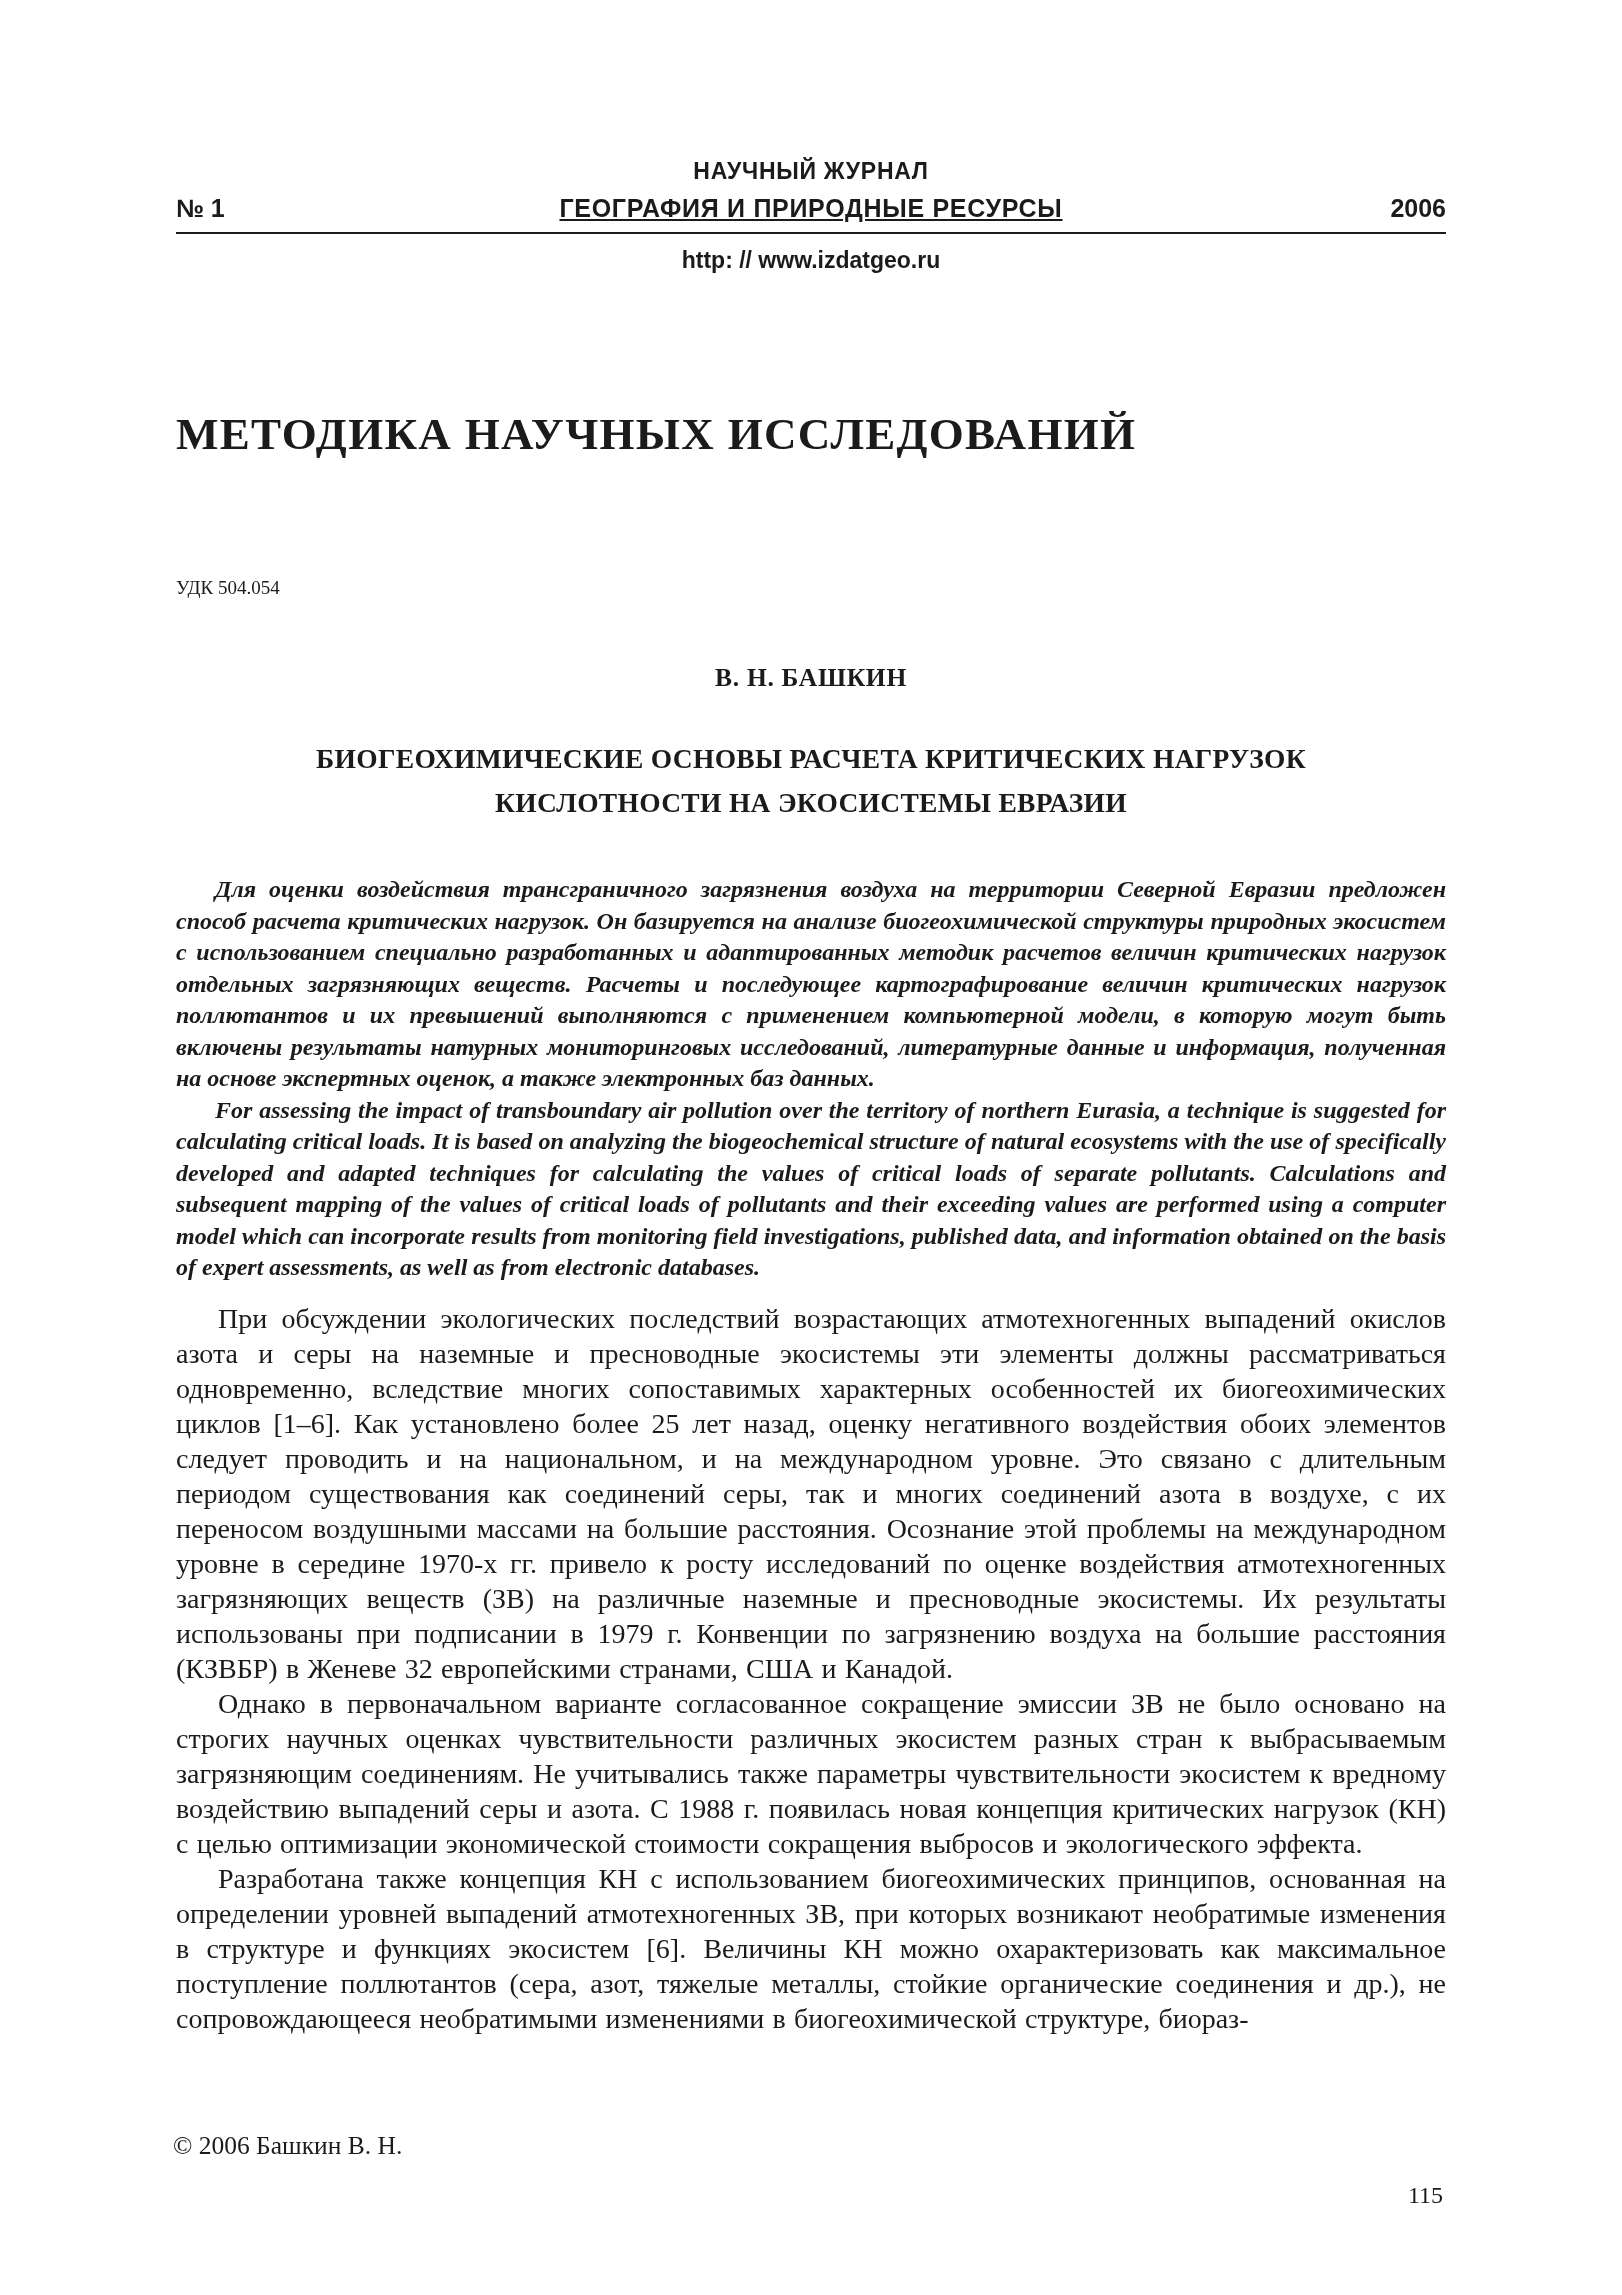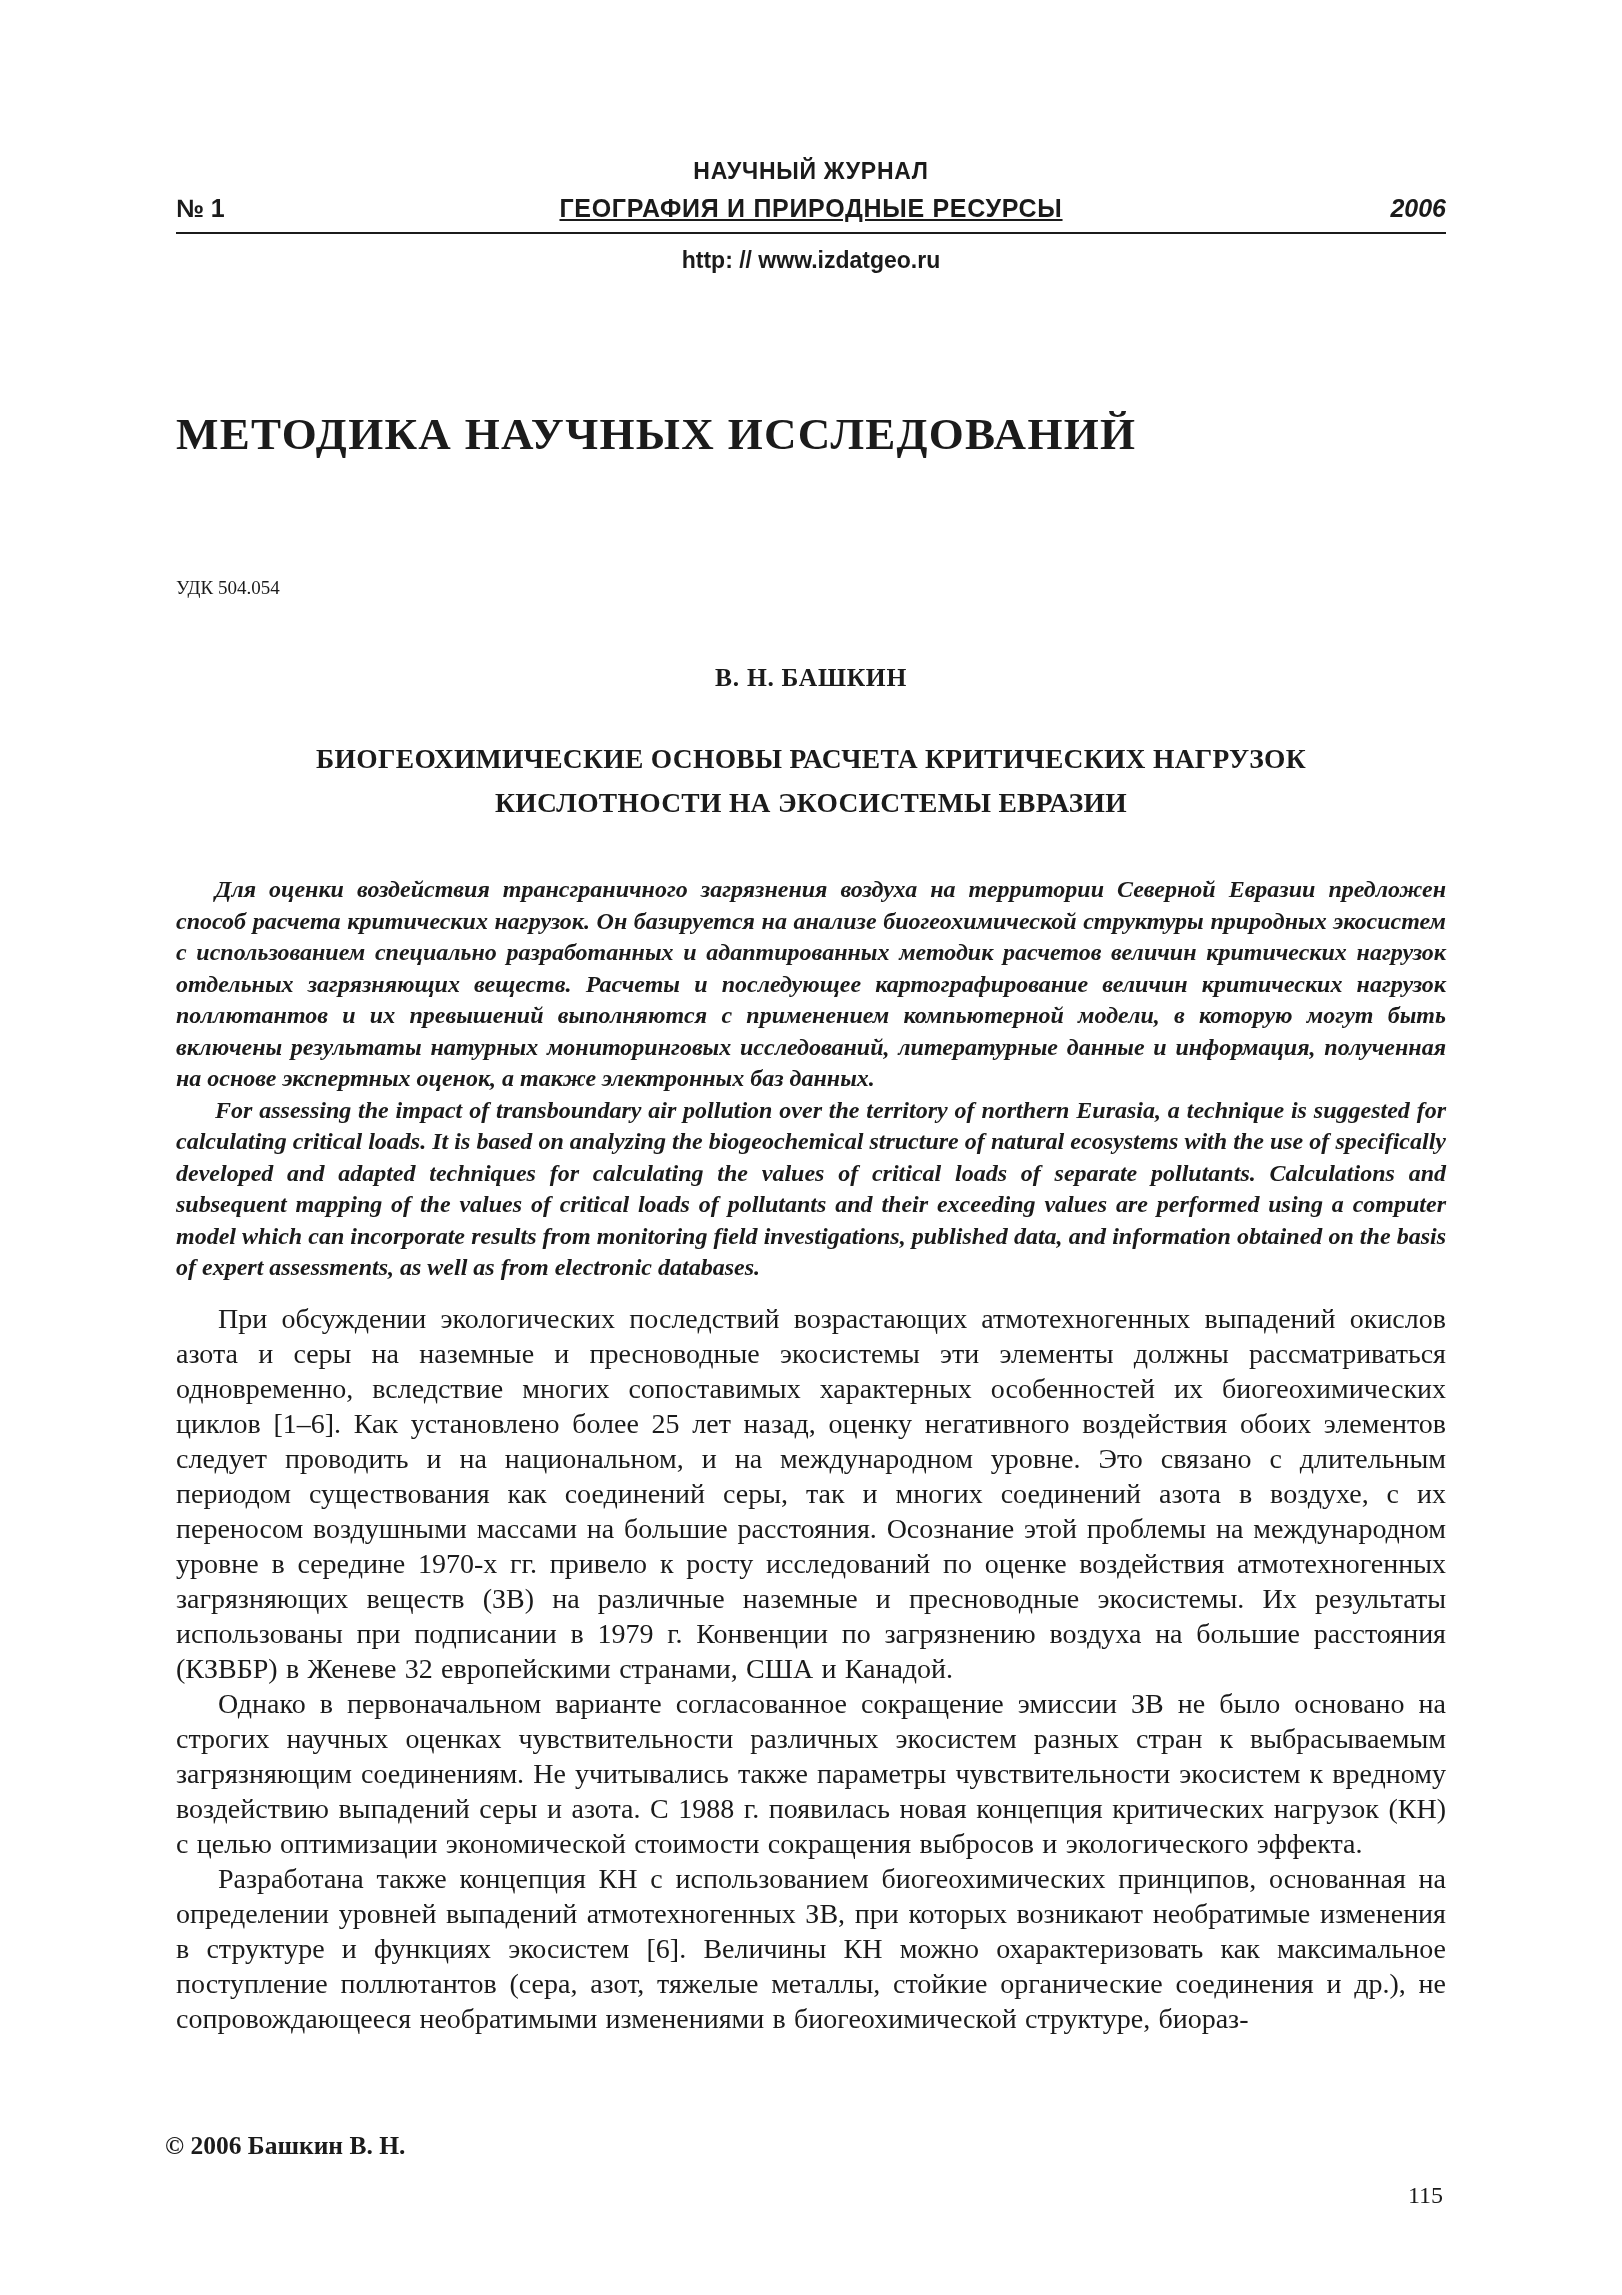--- a/index.html
+++ b/index.html
@@ -20,21 +20,21 @@
   .masthead { font-family: "Liberation Sans", sans-serif; font-weight: bold; }
   .mh-type { text-align: center; font-size: 23px; letter-spacing: 0.7px; }
   .mh-row {
     position: relative;
     margin-top: 9.4px;
     height: 29.5px;
     font-size: 25px;
   }
   .mh-issue { position: absolute; left: 0; top: 0; }
   .mh-name { position: absolute; left: 50%; top: 0; transform: translateX(-50%); white-space: nowrap; letter-spacing: 0.7px; text-decoration: underline; }
-  .mh-year { position: absolute; right: 0; top: 0; font-style: italic; }
+  .mh-year { position: absolute; right: 0; top: 0; }
   .mh-rule { margin-top: 8px; border-bottom: 2px solid #1b1b1b; }
   .mh-url { margin-top: 13.4px; text-align: center; font-size: 23px; }
 
   
   .section-heading {
     margin: 134px 0 0 0;
     text-align: left;
     font-size: 45px;
     font-weight: bold;
     letter-spacing: 1.3px;
@@ -78,24 +78,24 @@
     line-height: 35px;
     text-align: justify;
     text-align-last: left;
     text-indent: 42px;
     word-spacing: 1.3px;
   }
 
   
   .copyright {
     position: absolute;
-    left: 150px;
+    left: 158px;
     bottom: 134px;
     font-size: 25.5px;
-    font-weight: bold;
+    font-weight: normal;
   }
   .page-number {
     position: absolute;
     right: 164px;
     bottom: 86px;
     font-size: 24px;
   }
 </style>
 </head>
 <body>

